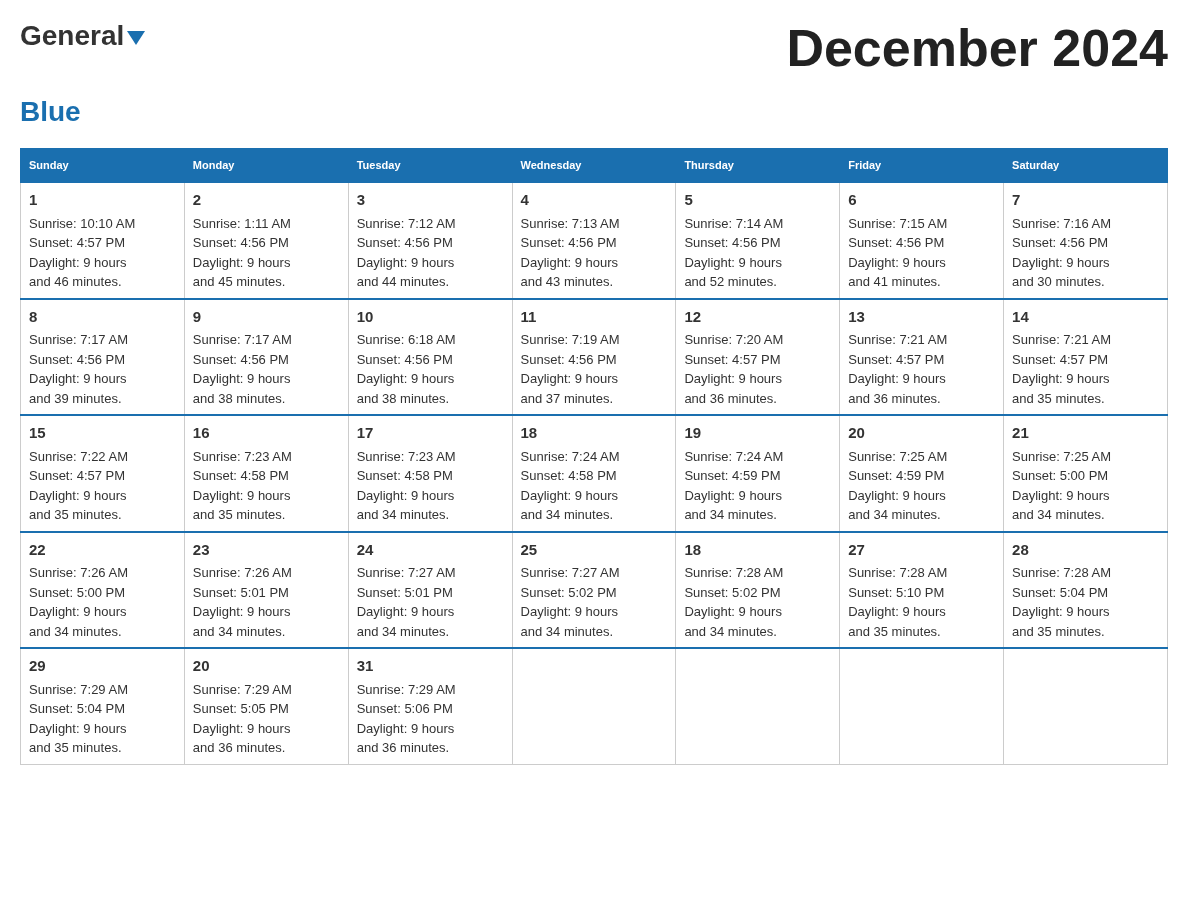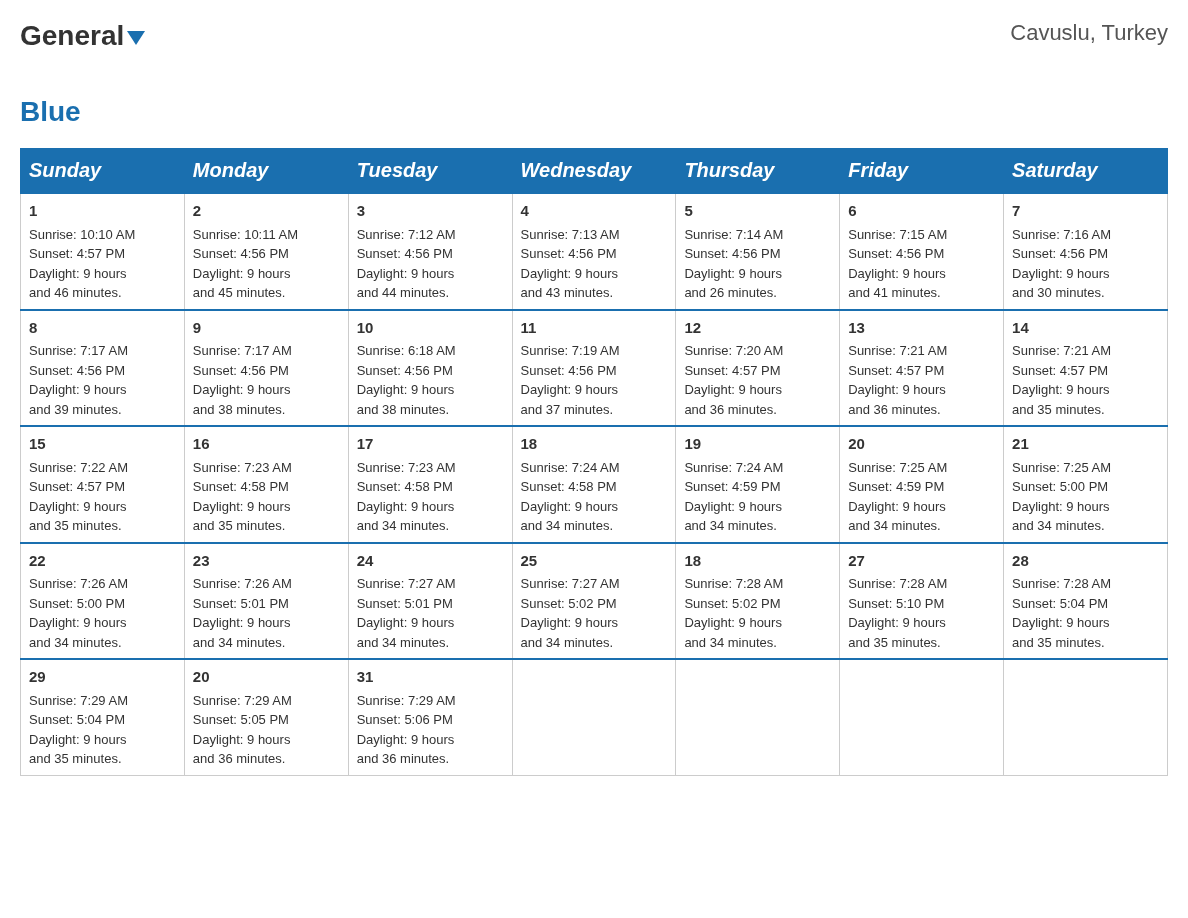--- a/index.html
+++ b/index.html
@@ -38,26 +38,25 @@
       font-size: 22px;
       color: #555;
     }
     .calendar {
       width: 100%;
       border-collapse: collapse;
     }
     .calendar th {
       background: #1a6faf;
       color: #fff;
-      font-size: 20px;
+      font-size: 11px;
       font-weight: bold;
       padding: 10px 8px;
       text-align: left;
       border: 1px solid #1a6faf;
-      font-style: italic;
     }
     .calendar td {
       vertical-align: top;
       border: 1px solid #ccc;
       padding: 6px 8px;
       width: calc(100% / 7);
       min-height: 100px;
       font-size: 13px;
       color: #333;
       line-height: 1.5;
@@ -81,43 +80,43 @@
 
 <div class="header">
   <div class="logo">
     <div class="logo-text-row">
       <span style="font-size:28px;font-weight:bold;color:#333;">General</span>
       <span style="display:inline-block;width:0;height:0;border-left:9px solid transparent;border-right:9px solid transparent;border-top:14px solid #1a6faf;margin-left:3px;margin-top:4px;"></span>
     </div>
     <span style="font-size:28px;font-weight:bold;color:#1a6faf;margin-top:44px;">Blue</span>
   </div>
   <div class="title-block">
-    <div class="location">Cavuslu, Turkey</div>
+    <div class="month-title">December 2024</div>
   </div>
 </div>
 
 <table class="calendar">
   <thead>
     <tr>
       <th>Sunday</th>
       <th>Monday</th>
       <th>Tuesday</th>
       <th>Wednesday</th>
       <th>Thursday</th>
       <th>Friday</th>
       <th>Saturday</th>
     </tr>
   </thead>
   <tbody id="calendar-body">
   <tr class="week-row">
         <td><span class="day-number">1</span><span>Sunrise: 10:10 AM</span><br><span>Sunset: 4:57 PM</span><br><span>Daylight: 9 hours</span><br><span>and 46 minutes.</span></td>
-        <td><span class="day-number">2</span><span>Sunrise: 10:11 AM</span><br><span>Sunset: 4:56 PM</span><br><span>Daylight: 9 hours</span><br><span>and 45 minutes.</span></td>
+        <td><span class="day-number">2</span><span>Sunrise: 1:11 AM</span><br><span>Sunset: 4:56 PM</span><br><span>Daylight: 9 hours</span><br><span>and 45 minutes.</span></td>
         <td><span class="day-number">3</span><span>Sunrise: 7:12 AM</span><br><span>Sunset: 4:56 PM</span><br><span>Daylight: 9 hours</span><br><span>and 44 minutes.</span></td>
         <td><span class="day-number">4</span><span>Sunrise: 7:13 AM</span><br><span>Sunset: 4:56 PM</span><br><span>Daylight: 9 hours</span><br><span>and 43 minutes.</span></td>
-        <td><span class="day-number">5</span><span>Sunrise: 7:14 AM</span><br><span>Sunset: 4:56 PM</span><br><span>Daylight: 9 hours</span><br><span>and 26 minutes.</span></td>
+        <td><span class="day-number">5</span><span>Sunrise: 7:14 AM</span><br><span>Sunset: 4:56 PM</span><br><span>Daylight: 9 hours</span><br><span>and 52 minutes.</span></td>
         <td><span class="day-number">6</span><span>Sunrise: 7:15 AM</span><br><span>Sunset: 4:56 PM</span><br><span>Daylight: 9 hours</span><br><span>and 41 minutes.</span></td>
         <td><span class="day-number">7</span><span>Sunrise: 7:16 AM</span><br><span>Sunset: 4:56 PM</span><br><span>Daylight: 9 hours</span><br><span>and 30 minutes.</span></td>
       </tr>
       <tr class="week-row">
         <td><span class="day-number">8</span><span>Sunrise: 7:17 AM</span><br><span>Sunset: 4:56 PM</span><br><span>Daylight: 9 hours</span><br><span>and 39 minutes.</span></td>
         <td><span class="day-number">9</span><span>Sunrise: 7:17 AM</span><br><span>Sunset: 4:56 PM</span><br><span>Daylight: 9 hours</span><br><span>and 38 minutes.</span></td>
         <td><span class="day-number">10</span><span>Sunrise: 6:18 AM</span><br><span>Sunset: 4:56 PM</span><br><span>Daylight: 9 hours</span><br><span>and 38 minutes.</span></td>
         <td><span class="day-number">11</span><span>Sunrise: 7:19 AM</span><br><span>Sunset: 4:56 PM</span><br><span>Daylight: 9 hours</span><br><span>and 37 minutes.</span></td>
         <td><span class="day-number">12</span><span>Sunrise: 7:20 AM</span><br><span>Sunset: 4:57 PM</span><br><span>Daylight: 9 hours</span><br><span>and 36 minutes.</span></td>
         <td><span class="day-number">13</span><span>Sunrise: 7:21 AM</span><br><span>Sunset: 4:57 PM</span><br><span>Daylight: 9 hours</span><br><span>and 36 minutes.</span></td>

